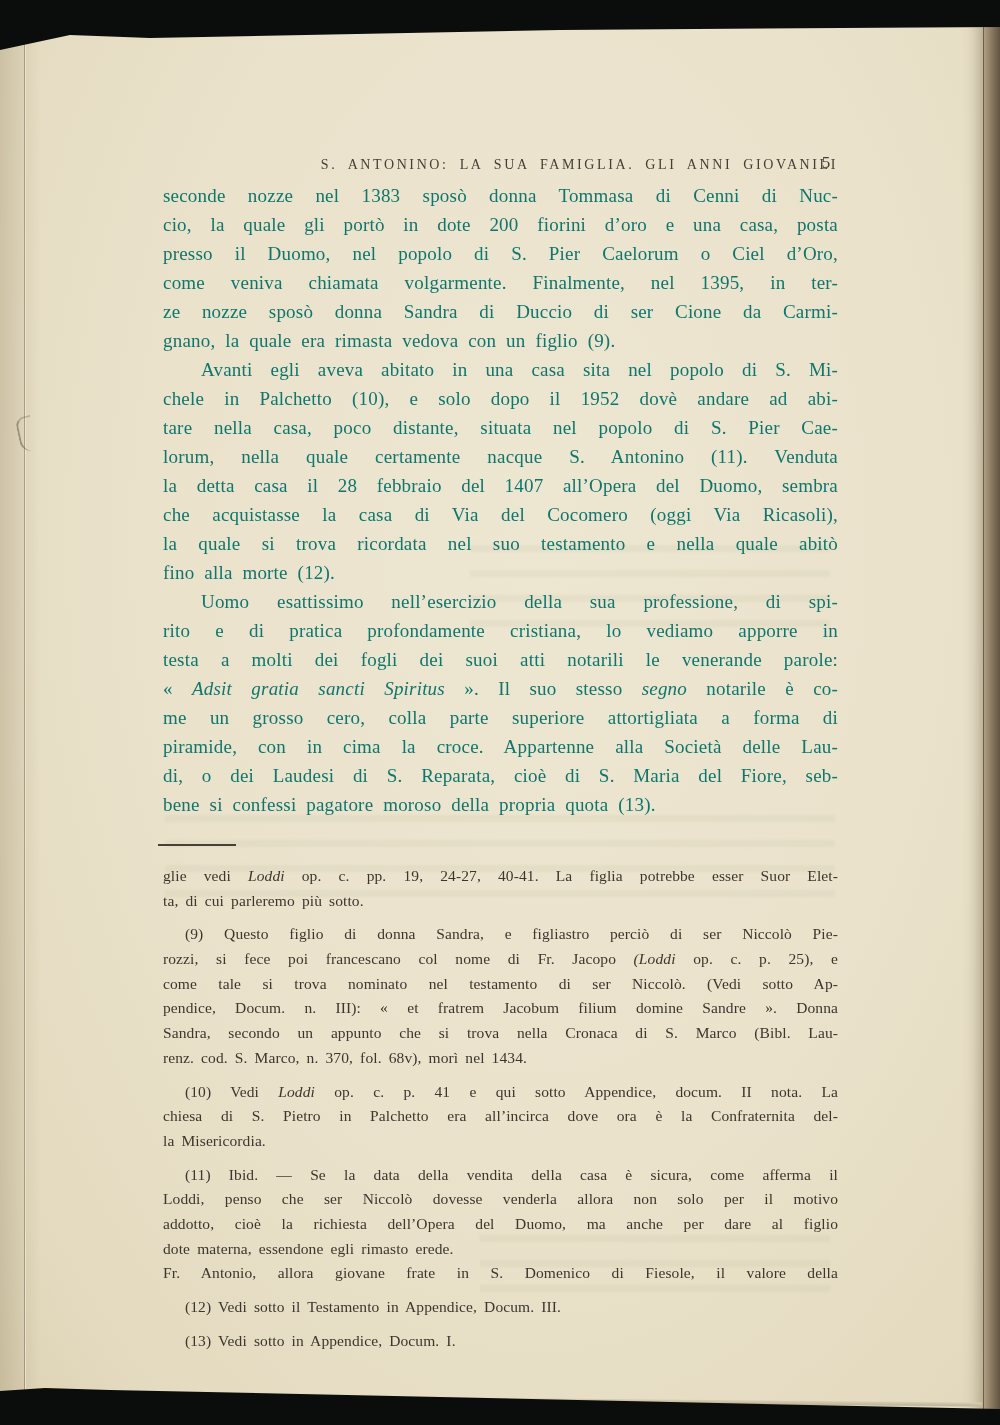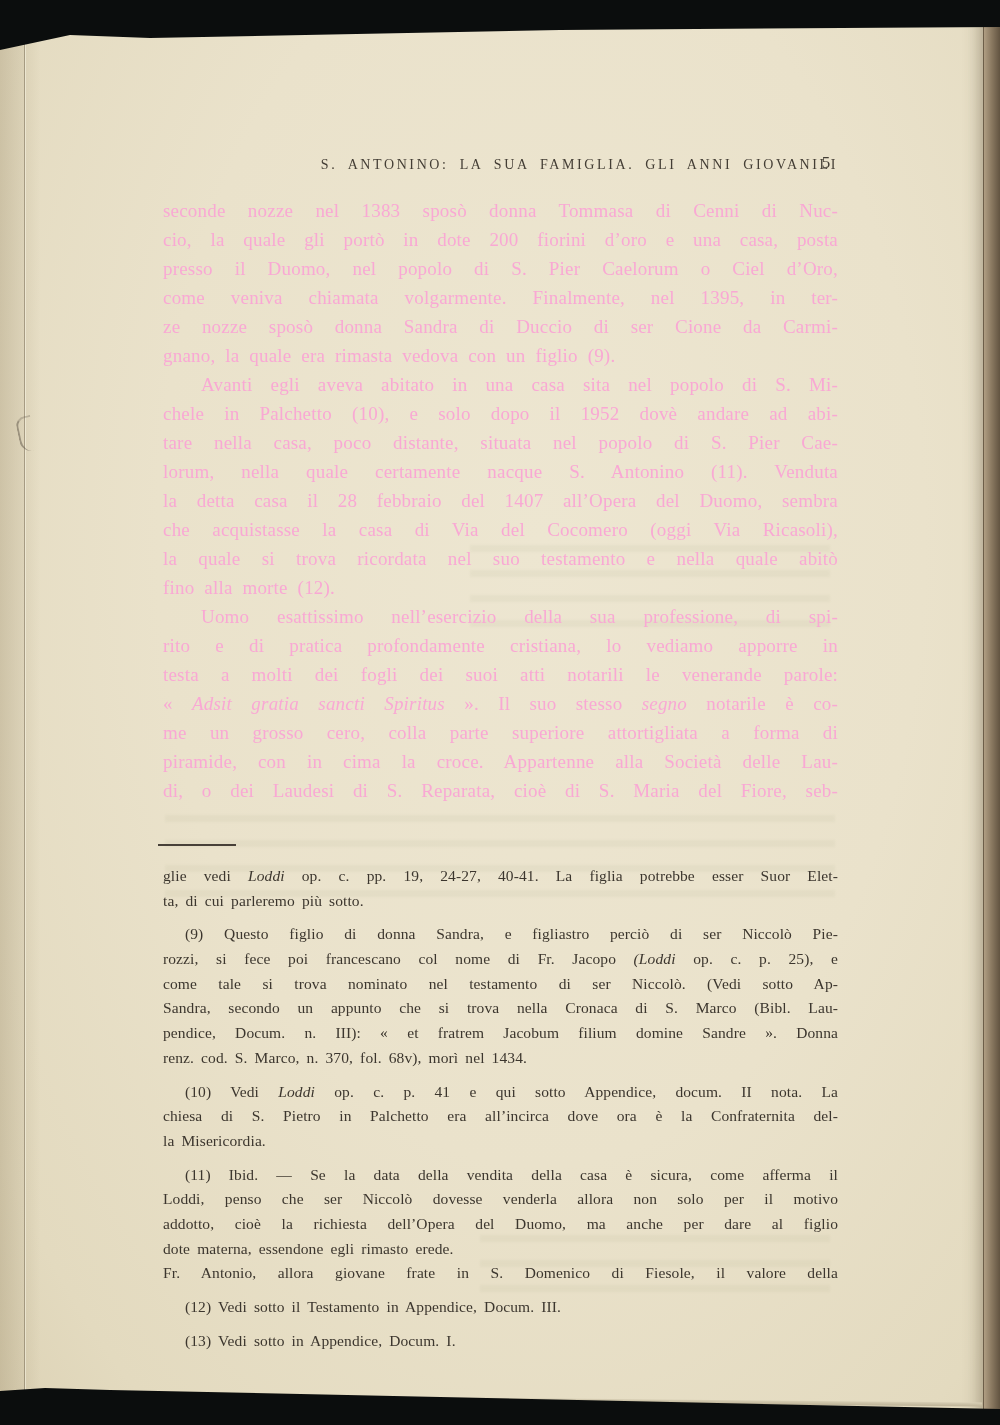--- a/index.html
+++ b/index.html
@@ -55,22 +55,22 @@
   
   .running-head{
     position:absolute;left:163px;top:157px;width:675px;text-align:right;
     font-size:14px;letter-spacing:2.6px;word-spacing:5px;color:#443e35;
   }
   .page-num{
     position:absolute;left:806px;top:153px;width:40px;text-align:center;
     font-size:17px;color:#443e35;
   }
   .body-text{
-    position:absolute;left:163px;top:196px;width:675px;
-    font-size:19px;line-height:29px;color:#f9a8d4;letter-spacing:.2px;
+    position:absolute;left:163px;top:181px;width:675px;
+    font-size:19px;line-height:29px;color:#0f766e;letter-spacing:.2px;
   }
   .body-text .tline{height:29px;}
   .tline{text-align:justify;text-align-last:justify;word-spacing:.14em;}
   .tline.last{text-align-last:left;word-spacing:.26em;}
   .body-text .tline.ind{text-indent:38px;}
   .footnote-sep{
     position:absolute;left:158px;top:844px;width:78px;height:2px;background:#474038;
   }
   .footnotes{
     position:absolute;left:163px;top:864px;width:675px;
@@ -117,31 +117,32 @@
     <div class="tline">che acquistasse la casa di Via del Cocomero (oggi Via Ricasoli),</div>
     <div class="tline">la quale si trova ricordata nel suo testamento e nella quale abitò</div>
     <div class="tline last">fino alla morte (12).</div>
     <div class="tline ind">Uomo esattissimo nell’esercizio della sua professione, di spi-</div>
     <div class="tline">rito e di pratica profondamente cristiana, lo vediamo apporre in</div>
     <div class="tline">testa a molti dei fogli dei suoi atti notarili le venerande parole:</div>
     <div class="tline">« <i>Adsit gratia sancti Spiritus</i> ». Il suo stesso <i>segno</i> notarile è co-</div>
     <div class="tline">me un grosso cero, colla parte superiore attortigliata a forma di</div>
     <div class="tline">piramide, con in cima la croce. Appartenne alla Società delle Lau-</div>
     <div class="tline">di, o dei Laudesi di S. Reparata, cioè di S. Maria del Fiore, seb-</div>
+    <div class="tline last">bene si confessi pagatore moroso della propria quota (13).</div>
   </div>
 
 <div class="footnote-sep"></div>
 <div class="footnotes" id="footnotes">
     <div class="tline">glie vedi <i>Loddi</i> op. c. pp. 19, 24-27, 40-41. La figlia potrebbe esser Suor Elet-</div>
     <div class="tline last">ta, di cui parleremo più sotto.</div>
     <div class="tline ind">(9) Questo figlio di donna Sandra, e figliastro perciò di ser Niccolò Pie-</div>
     <div class="tline">rozzi, si fece poi francescano col nome di Fr. Jacopo <i>(Loddi</i> op. c. p. 25), e</div>
     <div class="tline">come tale si trova nominato nel testamento di ser Niccolò. (Vedi sotto Ap-</div>
+    <div class="tline">pendice, Docum. n. III): « et fratrem Jacobum filium domine Sandre ». Donna</div>
     <div class="tline">Sandra, secondo un appunto che si trova nella Cronaca di S. Marco (Bibl. Lau-</div>
-    <div class="tline">pendice, Docum. n. III): « et fratrem Jacobum filium domine Sandre ». Donna</div>
     <div class="tline last">renz. cod. S. Marco, n. 370, fol. 68v), morì nel 1434.</div>
     <div class="tline ind">(10) Vedi <i>Loddi</i> op. c. p. 41 e qui sotto Appendice, docum. II nota. La</div>
     <div class="tline">chiesa di S. Pietro in Palchetto era all’incirca dove ora è la Confraternita del-</div>
     <div class="tline last">la Misericordia.</div>
     <div class="tline ind">(11) Ibid. — Se la data della vendita della casa è sicura, come afferma il</div>
     <div class="tline">Loddi, penso che ser Niccolò dovesse venderla allora non solo per il motivo</div>
     <div class="tline">addotto, cioè la richiesta dell’Opera del Duomo, ma anche per dare al figlio</div>
     <div class="tline last">dote materna, essendone egli rimasto erede.</div>
     <div class="tline">Fr. Antonio, allora giovane frate in S. Domenico di Fiesole, il valore della</div>
     <div class="tline last ind">(12) Vedi sotto il Testamento in Appendice, Docum. III.</div>

